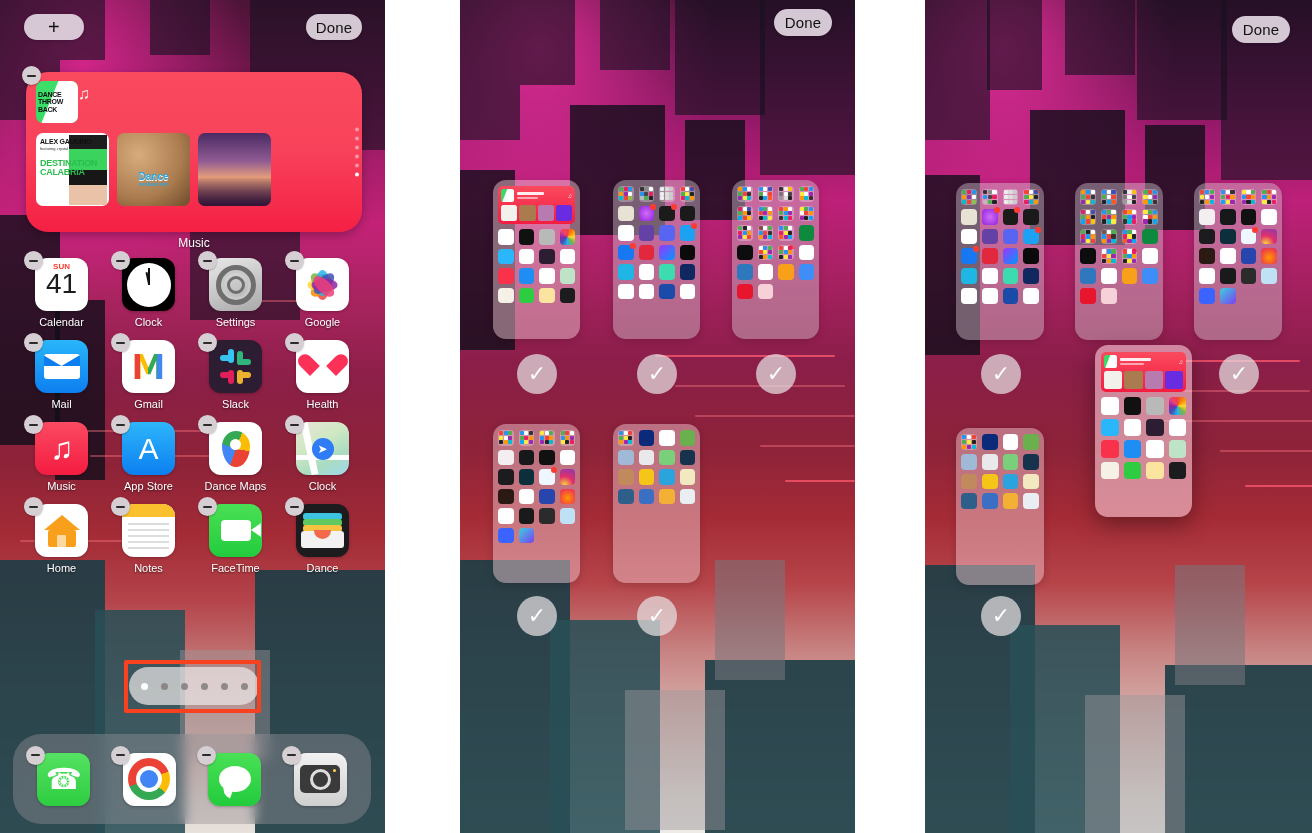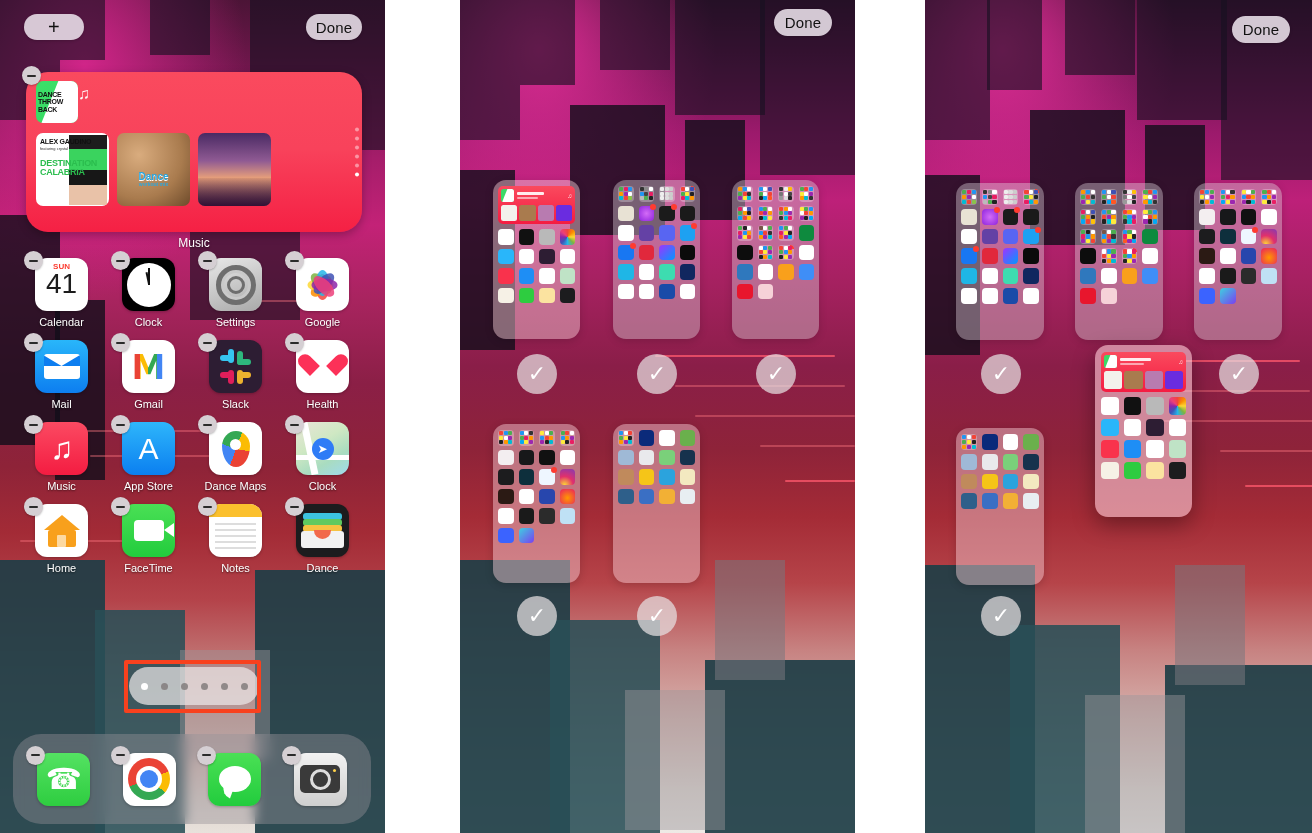--- a/index.html
+++ b/index.html
@@ -434,36 +434,36 @@
           <div class="minus"></div>
           <div class="icon i-home">
               <div class="hs"></div>
               <div class="hb"></div>
               <div class="hd"></div>
             </div>
           <div class="app-name">Home</div>
         </div>
         <div class="app">
           <div class="minus"></div>
-          <div class="icon i-facetime">
-              <div class="cam"></div>
-            </div>
-          <div class="app-name">FaceTime</div>
-        </div>
-        <div class="app">
-          <div class="minus"></div>
           <div class="icon i-notes">
             <div class="top"></div>
             <div class="ln" style="top:19px;"></div>
               <div class="ln" style="top:25px;"></div>
             <div class="ln" style="top:31px;"></div>
               <div class="ln" style="top:37px;"></div>
             <div class="ln" style="top:43px;"></div>
           </div>
           <div class="app-name">Notes</div>
+        </div>
+        <div class="app">
+          <div class="minus"></div>
+          <div class="icon i-facetime">
+              <div class="cam"></div>
+            </div>
+          <div class="app-name">FaceTime</div>
         </div>
         <div class="app">
           <div class="minus"></div>
           <div class="icon i-wallet">
             <div class="card" style="top:9px;background:#3cc3e0;"></div>
             <div class="card" style="top:15px;background:#5fc95f;"></div>
             <div class="card" style="top:21px;background:#f5c242;"></div>
             <div class="pocket"></div>
           </div>
           <div class="app-name">Dance</div>

